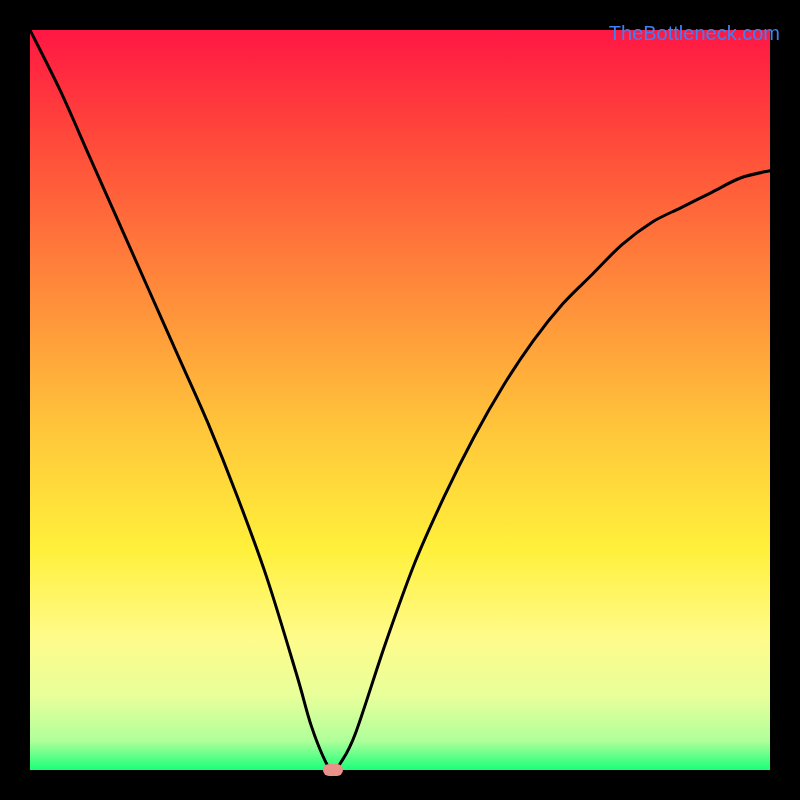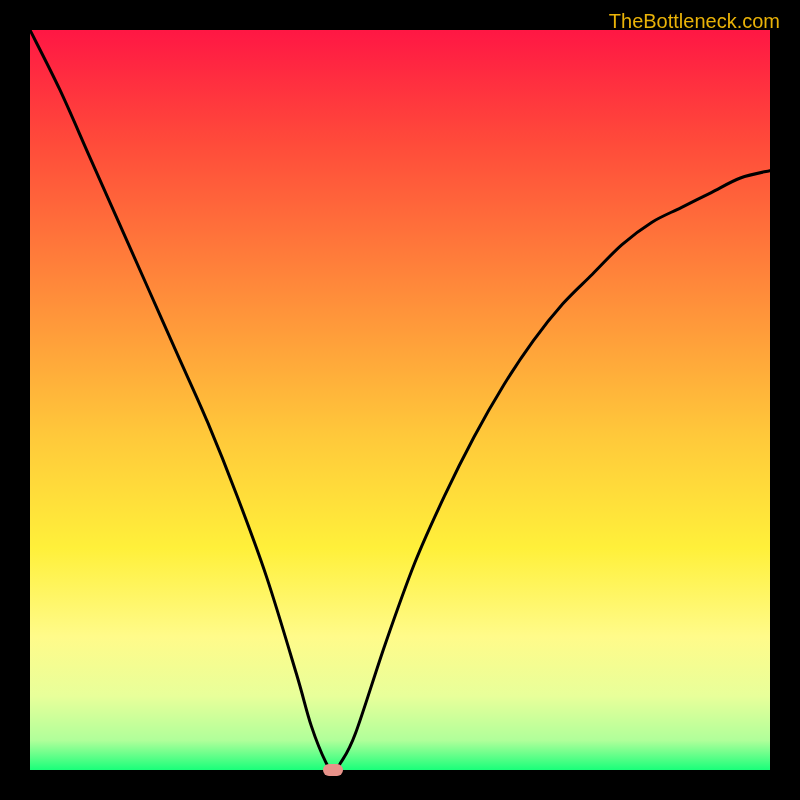--- a/index.html
+++ b/index.html
@@ -9,23 +9,23 @@
     }
     body {
       width: 800px;
       height: 800px;
       background: #000;
       position: relative;
       overflow: hidden;
     }
     .watermark {
       position: absolute;
-      top: 10px;
+      top: 22px;
       right: 20px;
-      color: #eab308;
+      color: #3b82f6;
       font-family: Arial, sans-serif;
       font-size: 20px;
       font-weight: 500;
       z-index: 10;
     }
     .plot-area {
       position: absolute;
       left: 30px;
       top: 30px;
       width: 740px;

